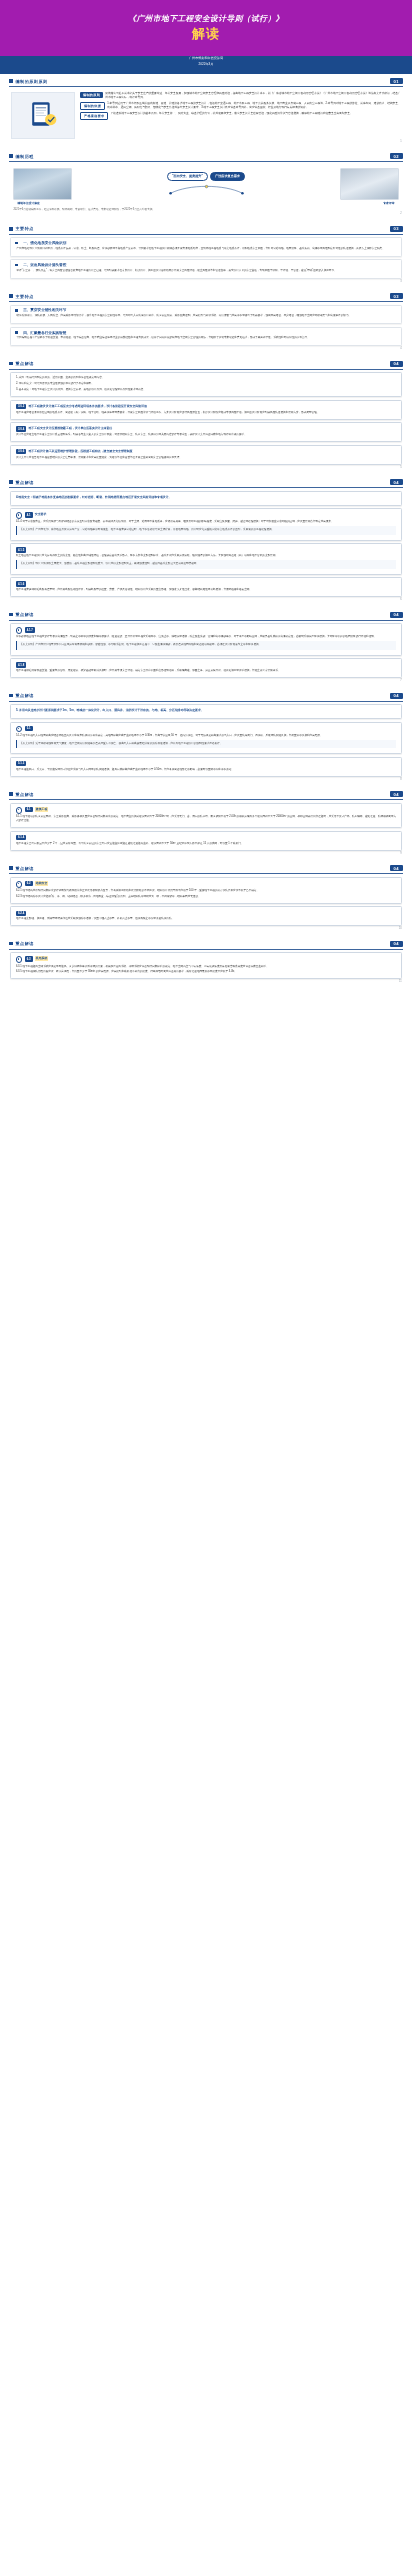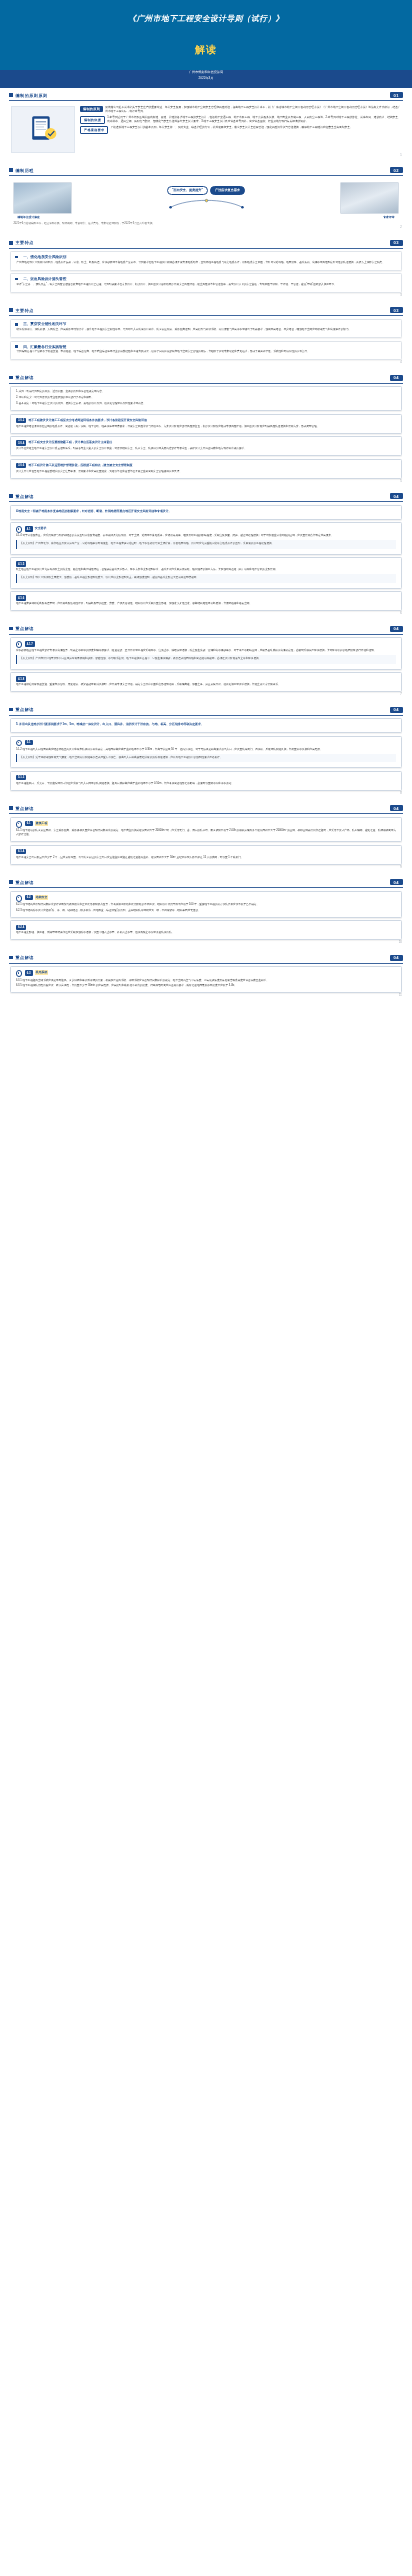--- a/index.html
+++ b/index.html
@@ -13,35 +13,35 @@
   .page{
     width:412px;
     margin:0 auto;
     background:#ffffff;
     display:flex;
     flex-direction:column;
   }
 
   
   .cover{
-    background:#0369a1;
+    background:#a21caf;
     color:#fff;
     padding:13.4px 20.6px 13.4px 20.6px;
     text-align:center;
   }
   .cover-title{
     font-size:7.7px;
     font-weight:bold;
     font-style:italic;
     letter-spacing:0.5px;
     line-height:1.5;
   }
   .cover-sub{
-    margin-top:18px;
-    font-size:10px;
+    margin-top:0;
+    font-size:13px;
     font-weight:bold;
     color:#ffd44d;
     letter-spacing:1px;
   }
   .cover-foot{
     background:#1b4a8c;
     color:#fff;
     text-align:center;
     padding:0 0 7.2px 0;
     font-size:3.1px;

